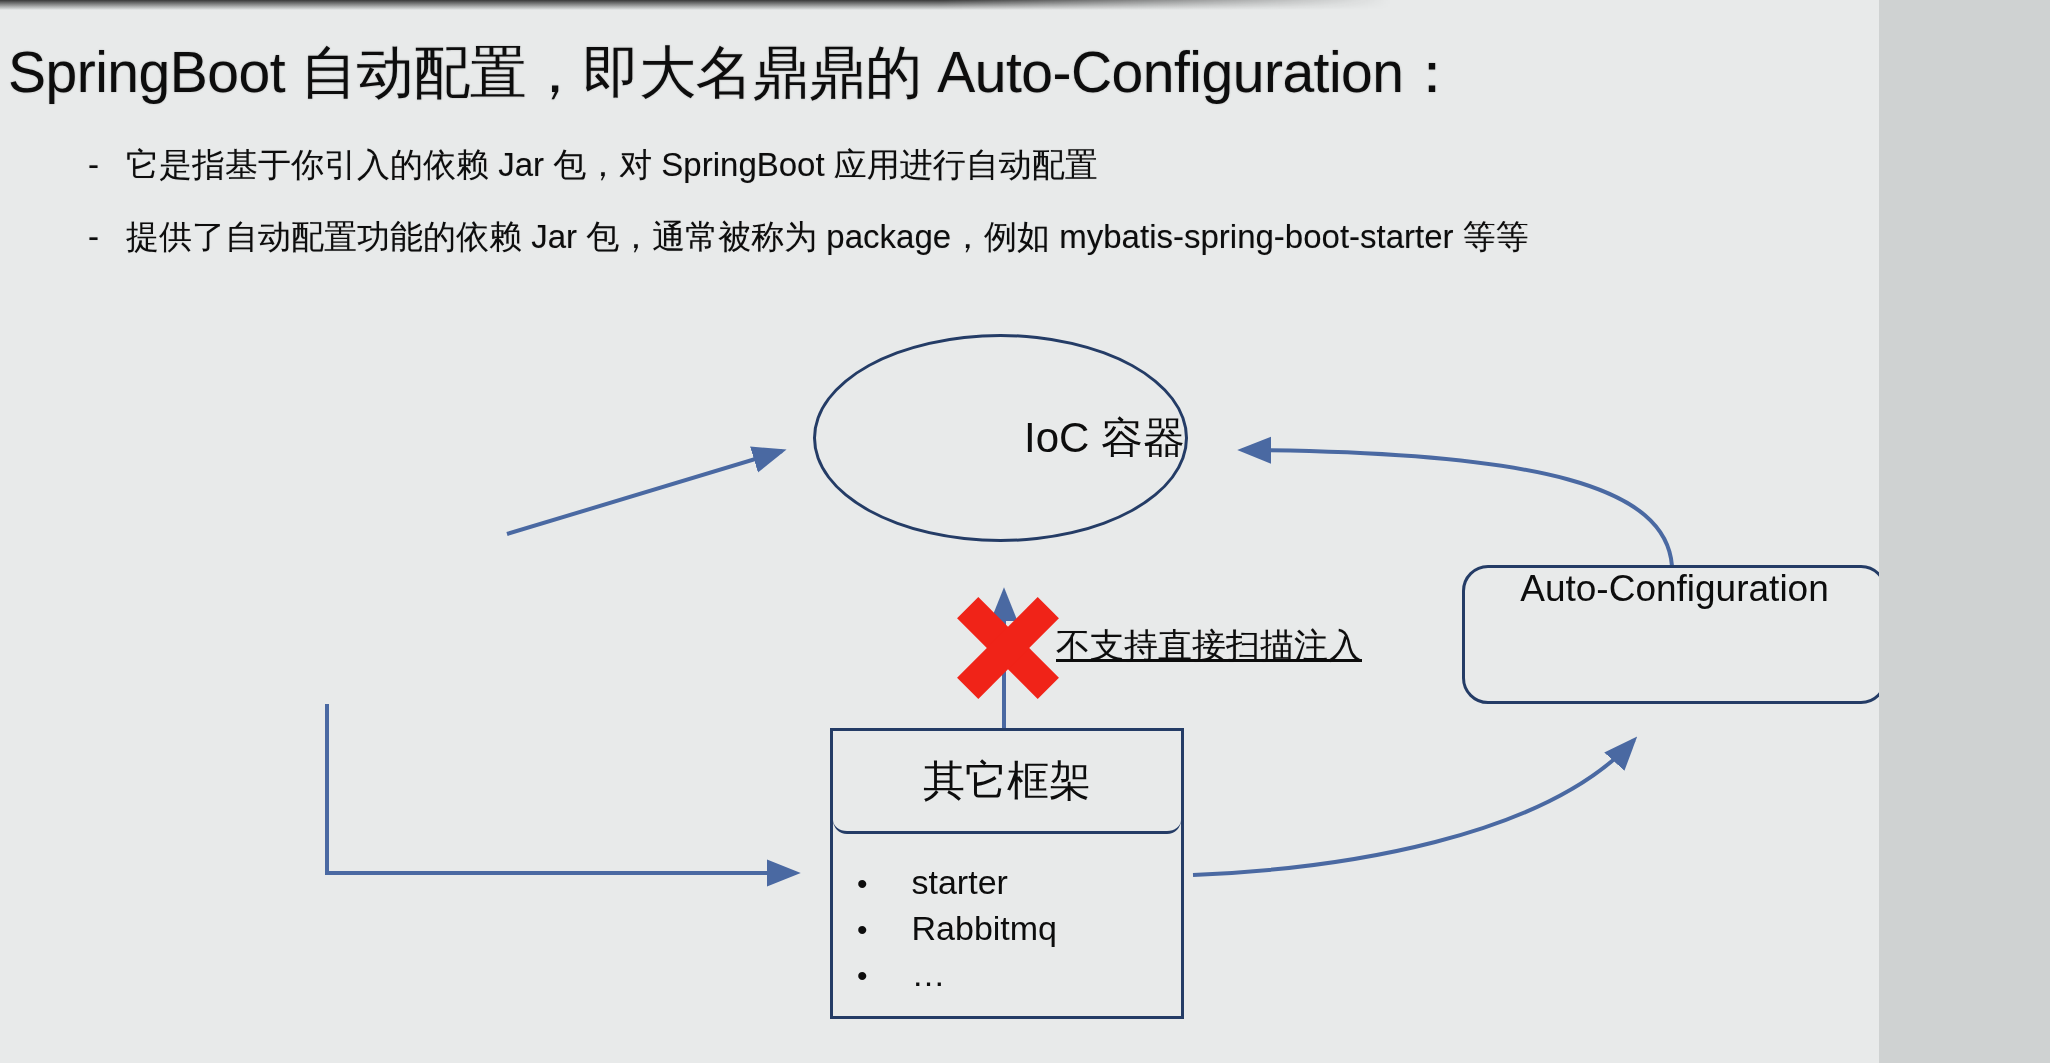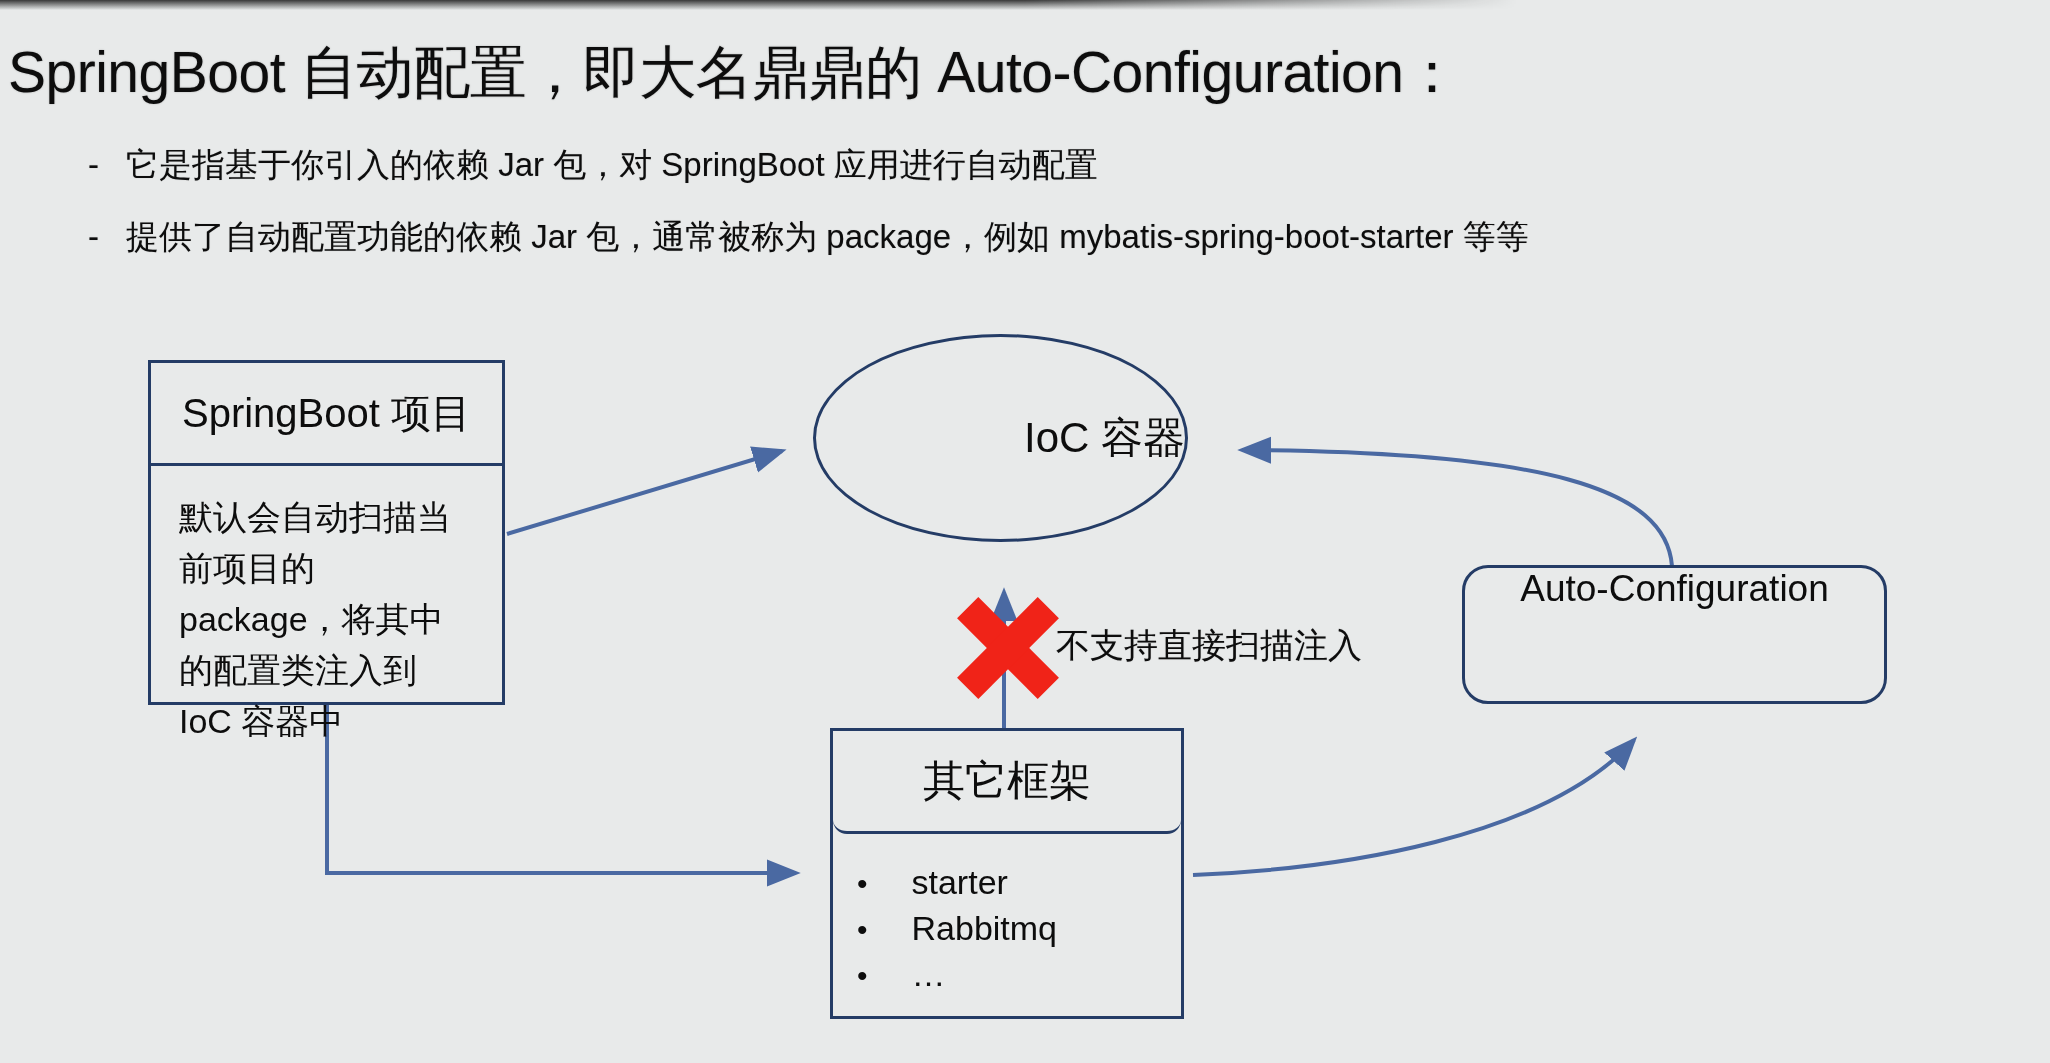--- a/index.html
+++ b/index.html
@@ -4,21 +4,21 @@
 <style>
   :root{
     --bg:#e8eaea;
     --border:#243c66;
     --arrow:#4a69a2;
     --red:#f02318;
     --text:#0d0d0d;
   }
   html,body{margin:0;padding:0;background:#cfd2d2;}
   #stage{
-    position:relative;width:2050px;height:1063px;overflow:hidden;
+    position:relative;width:1879px;height:1063px;overflow:hidden;
     background:var(--bg);
     font-family:"Liberation Sans","DejaVu Sans",sans-serif;
     color:var(--text);
   }
   .top-fade{
     position:absolute;left:0;top:0;width:100%;height:10px;
     background:linear-gradient(to bottom, rgba(12,12,12,.8), rgba(12,12,12,0));
     -webkit-mask-image:linear-gradient(to right,#000 50%,transparent 74%);
     mask-image:linear-gradient(to right,#000 50%,transparent 74%);
     pointer-events:none;
@@ -55,21 +55,21 @@
 
   .fw-box{left:830px;top:728px;width:354px;height:291px;}
   .fw-box .hd{height:100px;border-bottom:3px solid var(--border);
     display:flex;align-items:center;justify-content:center;font-size:42px;white-space:nowrap;border-radius:14px;}
   .fw-box ul{list-style:none;margin:0;padding:26px 0 0 24px;}
   .fw-box li{display:flex;gap:44px;font-size:34px;line-height:44px;align-items:baseline;}
   .fw-box li .dot{font-size:30px;}
 
   .lbl{position:absolute;z-index:3;white-space:nowrap;text-shadow:0 0 1px rgba(0,0,0,.25);}
   .lbl-integration{left:420px;top:814px;width:252px;text-align:center;font-size:31px;}
-  .lbl-noscan{left:1056px;top:623px;font-size:34px;}
+  .lbl-noscan{left:1056px;top:623px;font-size:34px;text-decoration:underline;}
 </style>
 </head>
 <body>
 
 <div id="stage">
 
   <div class="top-fade"></div>
 
   <div class="title">SpringBoot 自动配置，即大名鼎鼎的 Auto-Configuration：</div>
 
@@ -98,24 +98,20 @@
     <path class="edge" d="M 1672 566 C 1666 488 1545 452 1242 450" marker-end="url(#ah)"></path>
 
     <path class="edge" d="M 1193 875 C 1340 869 1545 838 1634 740" marker-end="url(#ah)"></path>
 
     <g transform="translate(1008 648)">
       <rect class="xbar" x="-57" y="-15" width="114" height="30" transform="rotate(45)"></rect>
       <rect class="xbar" x="-57" y="-15" width="114" height="30" transform="rotate(-45)"></rect>
     </g>
   </svg>
 
-  <div class="shape sb-box">
-    <div class="hd">SpringBoot 项目</div>
-    <div class="bd">默认会自动扫描当前项目的 package，将其中的配置类注入到 IoC 容器中</div>
-  </div>
 
   <div class="shape ioc">
     <span>IoC 容器</span>
   </div>
 
   <div class="shape ac-box">
     <span>Auto-Configuration</span>
   </div>
 
   <div class="shape fw-box">

